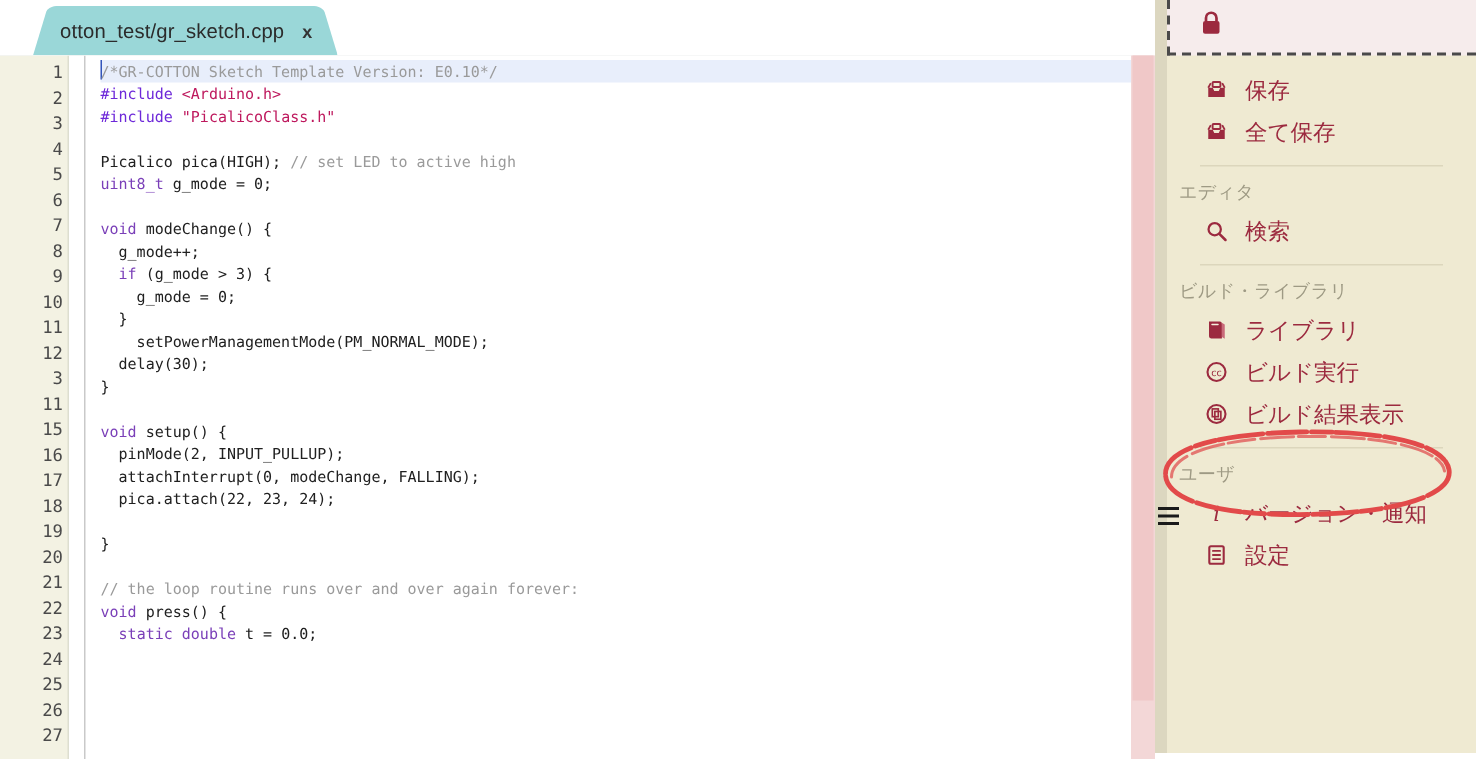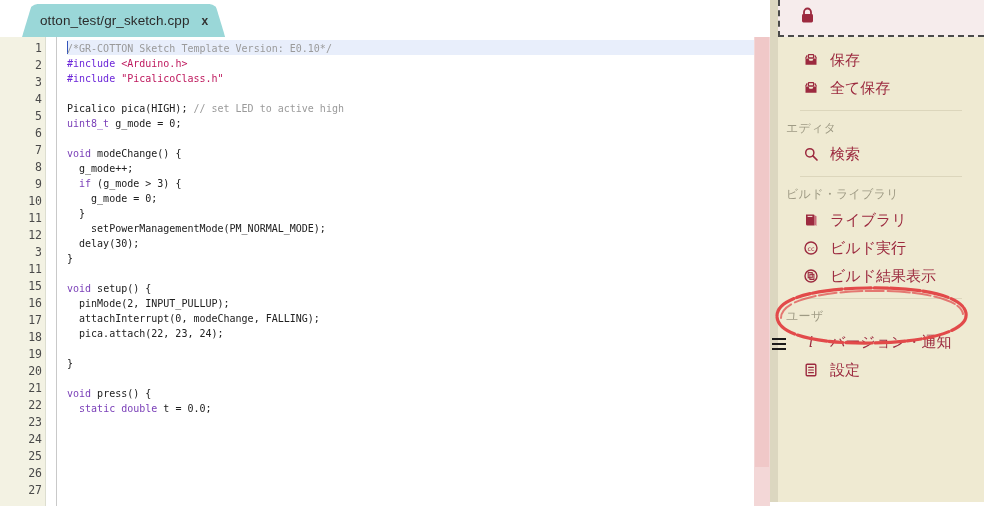--- a/index.html
+++ b/index.html
@@ -247,20 +247,21 @@
           <div class="cline"><span>  delay(30);</span></div>
           <div class="cline"><span>}</span></div>
           <div class="cline">&nbsp;</div>
           <div class="cline"><span class="tk-kw">void</span><span> setup() {</span></div>
           <div class="cline"><span>  pinMode(2, INPUT_PULLUP);</span></div>
           <div class="cline"><span>  attachInterrupt(0, modeChange, FALLING);</span></div>
           <div class="cline"><span>  pica.attach(22, 23, 24);</span></div>
           <div class="cline">&nbsp;</div>
           <div class="cline"><span>}</span></div>
           <div class="cline">&nbsp;</div>
+          <div class="cline"><span class="tk-cmt">// the loop routine runs over and over again forever:</span></div>
           <div class="cline"><span class="tk-kw">void</span><span> press() {</span></div>
           <div class="cline"><span>  </span><span class="tk-kw">static</span><span> </span><span class="tk-typ">double</span><span> t = 0.0;</span></div>
         </div>
     </div>
 
     <div id="vscroll">
       <div id="vscroll-thumb"></div>
     </div>
   </div>
 

